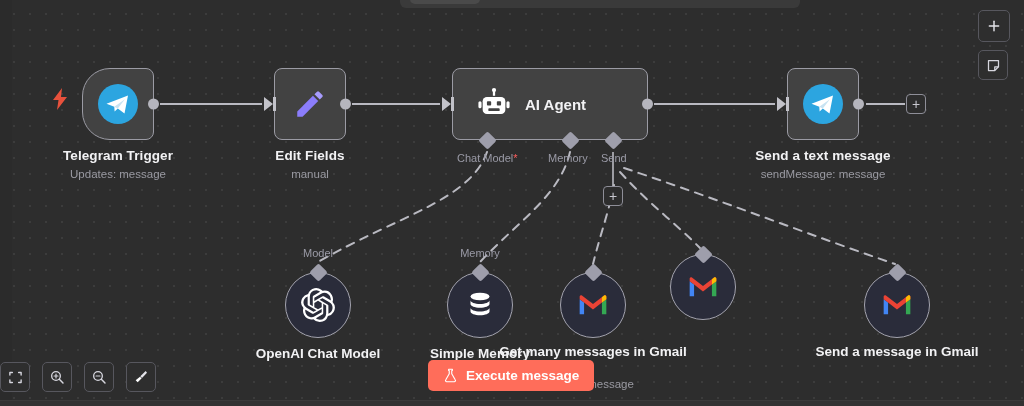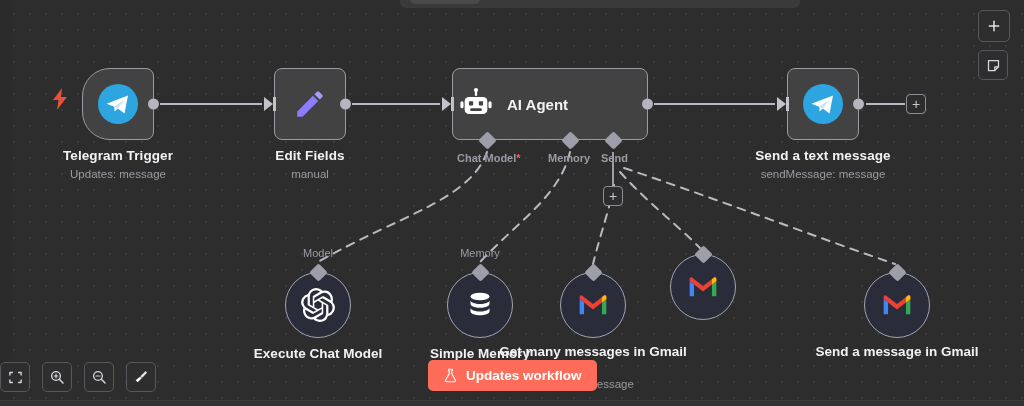--- a/index.html
+++ b/index.html
@@ -49,21 +49,21 @@
   .node {
     position: absolute;
     width: 72px; height: 72px;
     background: #424242;
     border: 1.4px solid #9b9ba4;
     border-radius: 8px;
     display: flex; align-items: center; justify-content: center;
     z-index: 10;
   }
   .node.trigger { border-radius: 28px 8px 8px 28px; }
-  .node.wide { width: 196px; justify-content: flex-start; padding-left: 6px; gap: 14px; }
+  .node.wide { width: 196px; justify-content: flex-start; padding-left: 24px; gap: 14px; }
   .node-title {
     position: absolute; top: 80px; left: 50%; transform: translateX(-50%);
     white-space: nowrap;
     color: #f2f2f4; font-size: 13.5px; font-weight: 700;
     letter-spacing: .1px;
     z-index: 11;
   }
   .node-sub {
     position: absolute; top: 98px; left: 50%; transform: translateX(-50%);
     white-space: nowrap;
@@ -91,21 +91,21 @@
 
   
   .sub-port {
     position: absolute; width: 13px; height: 13px;
     background: #9e9eab; z-index: 12;
     transform: rotate(45deg);
     border-radius: 2px;
   }
   .sub-port-label {
     position: absolute; white-space: nowrap;
-    color: #9a9aa6; font-size: 11px; z-index: 12; font-weight: bold;
+    color: #9a9aa6; font-size: 11px; z-index: 12;
   }
   .req-star { color: #ff5c5c; font-size: 11px; }
 
   
   .cnode {
     position: absolute;
     width: 66px; height: 66px; border-radius: 50%;
     background: #2a2c3a;
     border: 1.4px solid #a3a3ae;
     display: flex; align-items: center; justify-content: center;
@@ -267,21 +267,21 @@
 
   <div class="plus-btn" style="left:906px; top:94px;">+</div>
 
   <div class="cnode" style="left:285px; top:272px;">
     <div class="cnode-diamond"></div>
     <div class="cnode-toplabel">Model</div>
     <svg width="34" height="34" viewBox="0 0 24 24">
       <path fill="#ffffff" d="M22.28 9.82a5.99 5.99 0 0 0-.52-4.91 6.05 6.05 0 0 0-6.52-2.9A6.06 6.06 0 0 0 4.98 4.18a5.99 5.99 0 0 0-4 2.9 6.05 6.05 0 0 0 .74 7.1 5.98 5.98 0 0 0 .51 4.91 6.05 6.05 0 0 0 6.52 2.9A5.98 5.98 0 0 0 13.26 24a6.06 6.06 0 0 0 5.77-4.21 5.99 5.99 0 0 0 4-2.9 6.06 6.06 0 0 0-.75-7.07zM13.26 22.43a4.48 4.48 0 0 1-2.88-1.04l.14-.08 4.78-2.76a.8.8 0 0 0 .39-.68v-6.74l2.02 1.17a.07.07 0 0 1 .04.06v5.58a4.5 4.5 0 0 1-4.49 4.49zM3.6 18.3a4.47 4.47 0 0 1-.54-3.01l.14.09 4.78 2.76a.78.78 0 0 0 .78 0l5.84-3.37v2.33a.08.08 0 0 1-.03.07l-4.84 2.79a4.5 4.5 0 0 1-6.13-1.65zM2.34 7.9a4.49 4.49 0 0 1 2.34-1.97V11.6a.77.77 0 0 0 .39.68l5.81 3.36-2.02 1.17a.07.07 0 0 1-.07 0L3.97 14a4.5 4.5 0 0 1-1.63-6.1zm16.6 3.86L13.1 8.38 15.12 7.2a.07.07 0 0 1 .07 0l4.83 2.79a4.49 4.49 0 0 1-.68 8.1v-5.66a.8.8 0 0 0-.4-.67zm2.01-3.02l-.14-.09-4.77-2.78a.78.78 0 0 0-.79 0L9.41 9.24V6.91a.07.07 0 0 1 .03-.07l4.83-2.79a4.49 4.49 0 0 1 6.67 4.65zM8.31 12.86l-2.02-1.16a.08.08 0 0 1-.04-.06V6.07a4.49 4.49 0 0 1 7.37-3.45l-.14.08L8.7 5.46a.8.8 0 0 0-.39.68zm1.1-2.36L12 9l2.6 1.5v3L12 15l-2.6-1.5z"></path>
     </svg>
   </div>
-  <div class="cnode-title" style="left:318px; top:346px;">Execute Chat Model</div>
+  <div class="cnode-title" style="left:318px; top:346px;">OpenAI Chat Model</div>
 
   <div class="cnode" style="left:447px; top:272px;">
     <div class="cnode-diamond"></div>
     <div class="cnode-toplabel">Memory</div>
     <svg width="30" height="30" viewBox="0 0 24 24">
       <ellipse cx="12" cy="5.2" rx="7.6" ry="3" fill="#ffffff"></ellipse>
       <path d="M4.4 8.2c0 1.66 3.4 3 7.6 3s7.6-1.34 7.6-3v3c0 1.66-3.4 3-7.6 3s-7.6-1.34-7.6-3z" fill="#ffffff"></path>
       <path d="M4.4 14.2c0 1.66 3.4 3 7.6 3s7.6-1.34 7.6-3v3c0 1.66-3.4 3-7.6 3s-7.6-1.34-7.6-3z" fill="#ffffff"></path>
     </svg>
   </div>
@@ -318,21 +318,21 @@
       <path d="M2 7.6l3.3 2.6L12 15.3l6.7-5.1L22 7.6V5.8c0-.9-1-1.4-1.7-.9L12 11.2 3.7 4.9C3 4.4 2 4.9 2 5.8z" fill="#ea4335"></path>
       <path d="M22 7.6V5.8c0-.9-1-1.4-1.7-.9L18.7 6.2V10.2z" fill="#fbbc04"></path>
     </svg>
   </div>
   <div class="cnode-title" style="left:897px; top:344px;">Send a message in Gmail</div>
 
   <div class="exec-btn">
     <svg width="15" height="15" viewBox="0 0 24 24">
       <path d="M9 2h6v2h-1v5.2l5.3 9.3A2 2 0 0 1 17.6 22H6.4a2 2 0 0 1-1.7-3.5L10 9.2V4H9z" fill="none" stroke="#ffffff" stroke-width="1.8" stroke-linejoin="round"></path>
     </svg>
-    <span>Updates workflow</span>
+    <span>Execute message</span>
   </div>
 
   <div class="toolbar-bl">
     <div class="tb-btn" style="margin-left:0px;">
       <svg width="15" height="15" viewBox="0 0 24 24">
         <path d="M3 8V4h4M21 8V4h-4M3 16v4h4M21 16v4h-4" fill="none" stroke="#d6d6de" stroke-width="2.2" stroke-linecap="round" stroke-linejoin="round"></path>
       </svg>
     </div>
     <div class="tb-btn">
       <svg width="16" height="16" viewBox="0 0 24 24">

